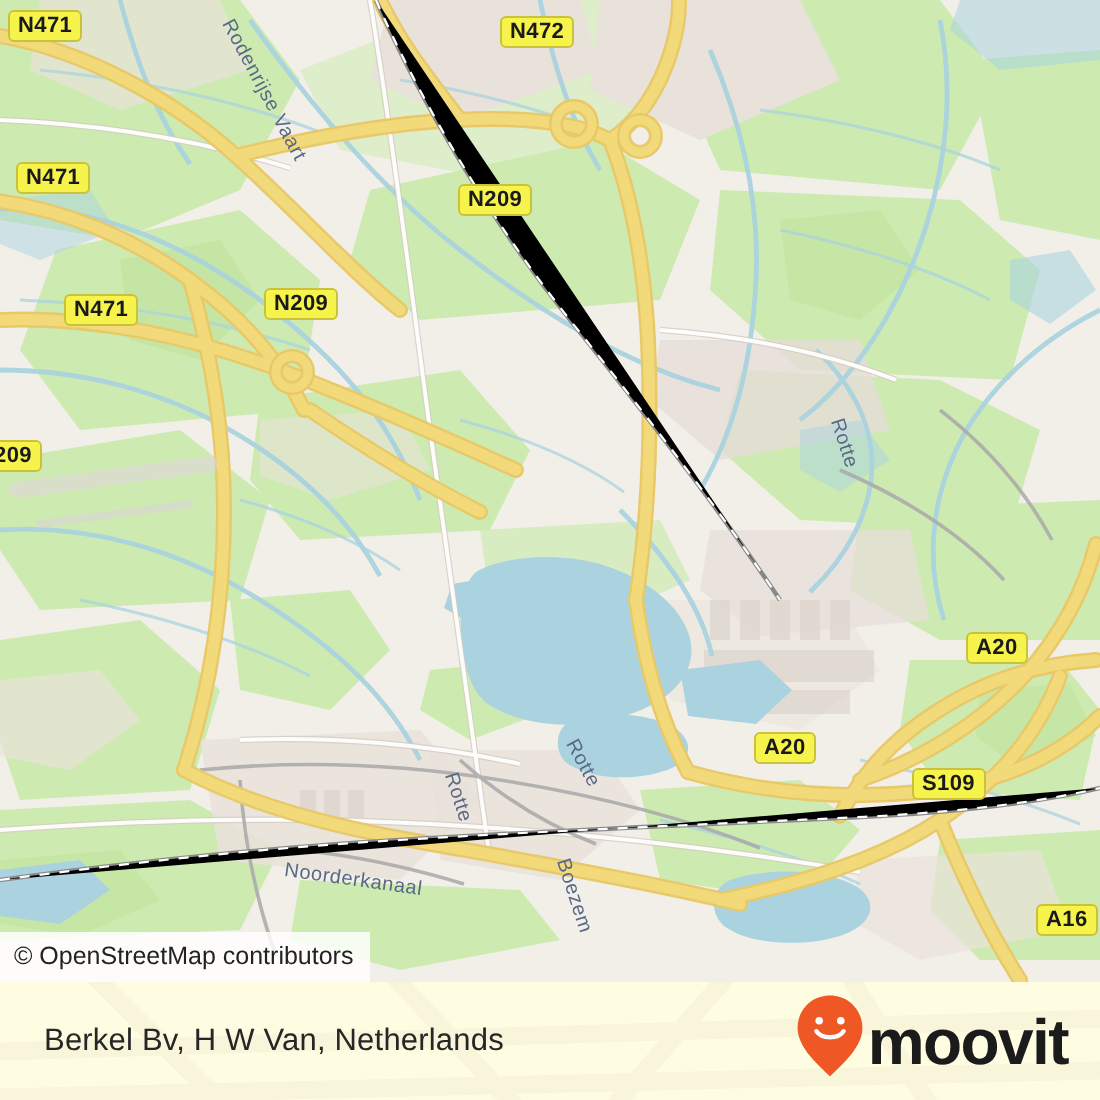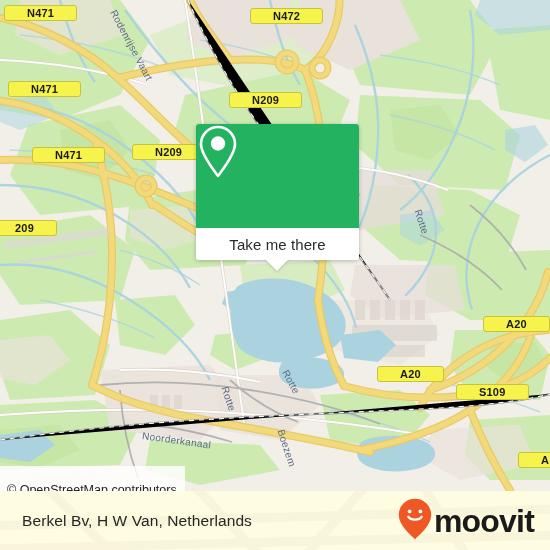--- a/index.html
+++ b/index.html
@@ -26,21 +26,21 @@
     position: absolute;
     background: #f7f34d;
     border: 1px solid #c9c23a;
     border-radius: 3px;
     color: #1a1a1a;
     font-size: 11px;
     font-weight: bold;
     font-family: "Liberation Sans", sans-serif;
     line-height: 14px;
     height: 16px;
-    padding: 0 22px;
+    padding: 0 4px;
     white-space: nowrap;
     letter-spacing: 0.2px;
   }
 
   
   .maplabel {
     position: absolute;
     font-size: 10px;
     color: #4a4a4a;
     font-family: "Liberation Sans", sans-serif;
@@ -51,21 +51,21 @@
 
   
   .attrib {
     position: absolute;
     left: 0; top: 466px;
     height: 25px;
     background: rgba(255,255,255,0.82);
     color: #222;
     font-size: 12.5px;
     line-height: 25px;
-    padding: 12px 8px 0 7px;
+    padding: 0 8px 0 7px;
     white-space: nowrap;
   }
 
   
   .callout {
     position: absolute;
     left: 196px; top: 124px;
     width: 163px; height: 136px;
     background: #ffffff;
     border-radius: 3px;
@@ -367,34 +367,20 @@
       <div class="maplabel water" style="left:118px; top:8px;  transform:rotate(62deg); transform-origin:0 0;">Rodenrijse Vaart</div>
       <div class="maplabel water" style="left:423px; top:208px; transform:rotate(72deg); transform-origin:0 0;">Rotte</div>
       <div class="maplabel water" style="left:290px; top:368px; transform:rotate(62deg); transform-origin:0 0;">Rotte</div>
       <div class="maplabel water" style="left:230px; top:385px; transform:rotate(72deg); transform-origin:0 0;">Rotte</div>
       <div class="maplabel water" style="left:143px; top:430px; transform:rotate(8deg); transform-origin:0 0;">Noorderkanaal</div>
       <div class="maplabel water" style="left:286px; top:428px; transform:rotate(72deg); transform-origin:0 0;">Boezem</div>
     </div>
 
     <div class="attrib">© OpenStreetMap contributors</div>
 
-    <div class="callout">
-      <div class="callout-top">
-        <span>
-          <svg width="44" height="56" viewBox="0 0 44 56" aria-hidden="true">
-            <path d="M22 3 C12.6 3 5 10.6 5 20 C5 30.5 17 45 22 52 C27 45 39 30.5 39 20 C39 10.6 31.4 3 22 3 Z" fill="none" stroke="#ffffff" stroke-width="2.6" stroke-linejoin="round"></path>
-            <circle cx="22" cy="19.5" r="7.2" fill="#ffffff"></circle>
-          </svg>
-        </span>
-      </div>
-      <div class="callout-bottom">
-        <span class="callout-label">Take me there</span>
-      </div>
-      <div class="callout-tail"></div>
-    </div>
   </div>
 
   <div class="footer">
 
     <svg class="footer-watermark" width="550" height="59" viewBox="0 0 550 59">
       <rect x="0" y="0" width="550" height="59" fill="#ffffff"></rect>
       <g stroke="#f3f3f3" stroke-width="9" fill="none">
         <path d="M40,-10 L120,70"></path>
         <path d="M190,-10 L265,70"></path>
         <path d="M300,70 L370,-10"></path>

